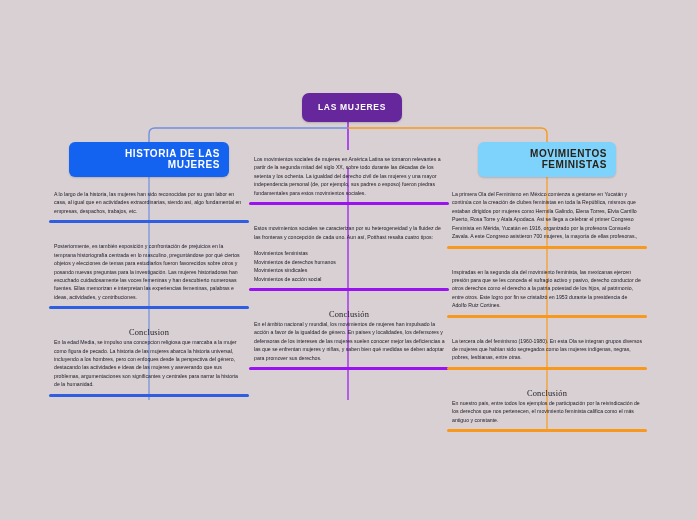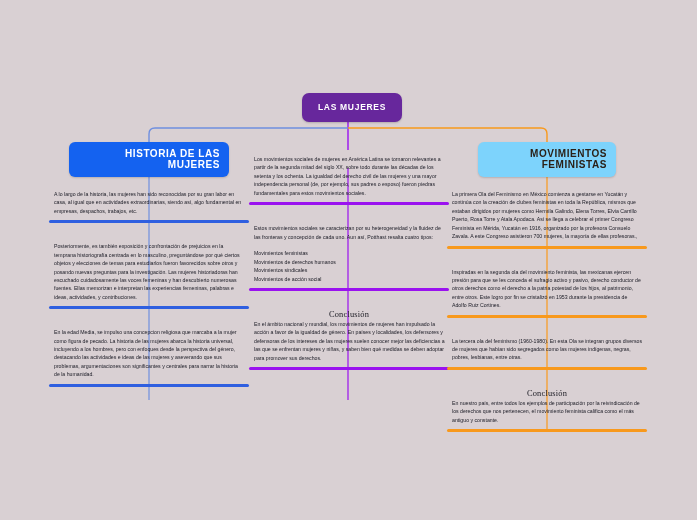--- a/index.html
+++ b/index.html
@@ -152,20 +152,21 @@
       <span class="block-text">A lo largo de la historia, las mujeres han sido reconocidas por su gran labor en casa, al igual que en actividades extraordinarias, siendo así, algo fundamental en empresas, despachos, trabajos, etc.</span>
       <span class="rule rule-blue"></span>
     </div>
 
     <div class="block">
       <span class="block-text">Posteriormente, es también exposición y confrontación de prejuicios en la temprana historiografía centrada en lo masculino, preguntándose por qué ciertos objetos y elecciones de temas para estudiarlos fueron favorecidos sobre otros y posando nuevas preguntas para la investigación. Las mujeres historiadoras han escuchado cuidadosamente las voces femeninas y han descubierto numerosas fuentes. Ellas memorizan e interpretan las experiencias femeninas, palabras e ideas, actividades, y contribuciones.</span>
       <span class="rule rule-blue"></span>
     </div>
 
     <div class="block">
+      <span class="block-title">Conclusion</span>
       <span class="block-text">En la edad Media, se impulso una concepcion religiosa que marcaba a la mujer como figura de pecado. La historia de las mujeres abarca la historia universal, incluyendo a los hombres, pero con enfoques desde la perspectiva del género, destacando las actividades e ideas de las mujeres y aseverando que sus problemas, argumentaciones son significantes y centrales para narrar la historia de la humanidad.</span>
       <span class="rule rule-blue"></span>
     </div>
   </div>
 
   <div class="column col-social">
 
     <div class="block">
       <span class="block-text">Los movimientos sociales de mujeres en América Latina se tornaron relevantes a partir de la segunda mitad del siglo XX, sobre todo durante las décadas de los setenta y los ochenta. La igualdad del derecho civil de las mujeres y una mayor independencia personal (de, por ejemplo, sus padres o esposo) fueron piedras fundamentales para estos movimientos sociales.</span>
       <span class="rule rule-violet"></span>

